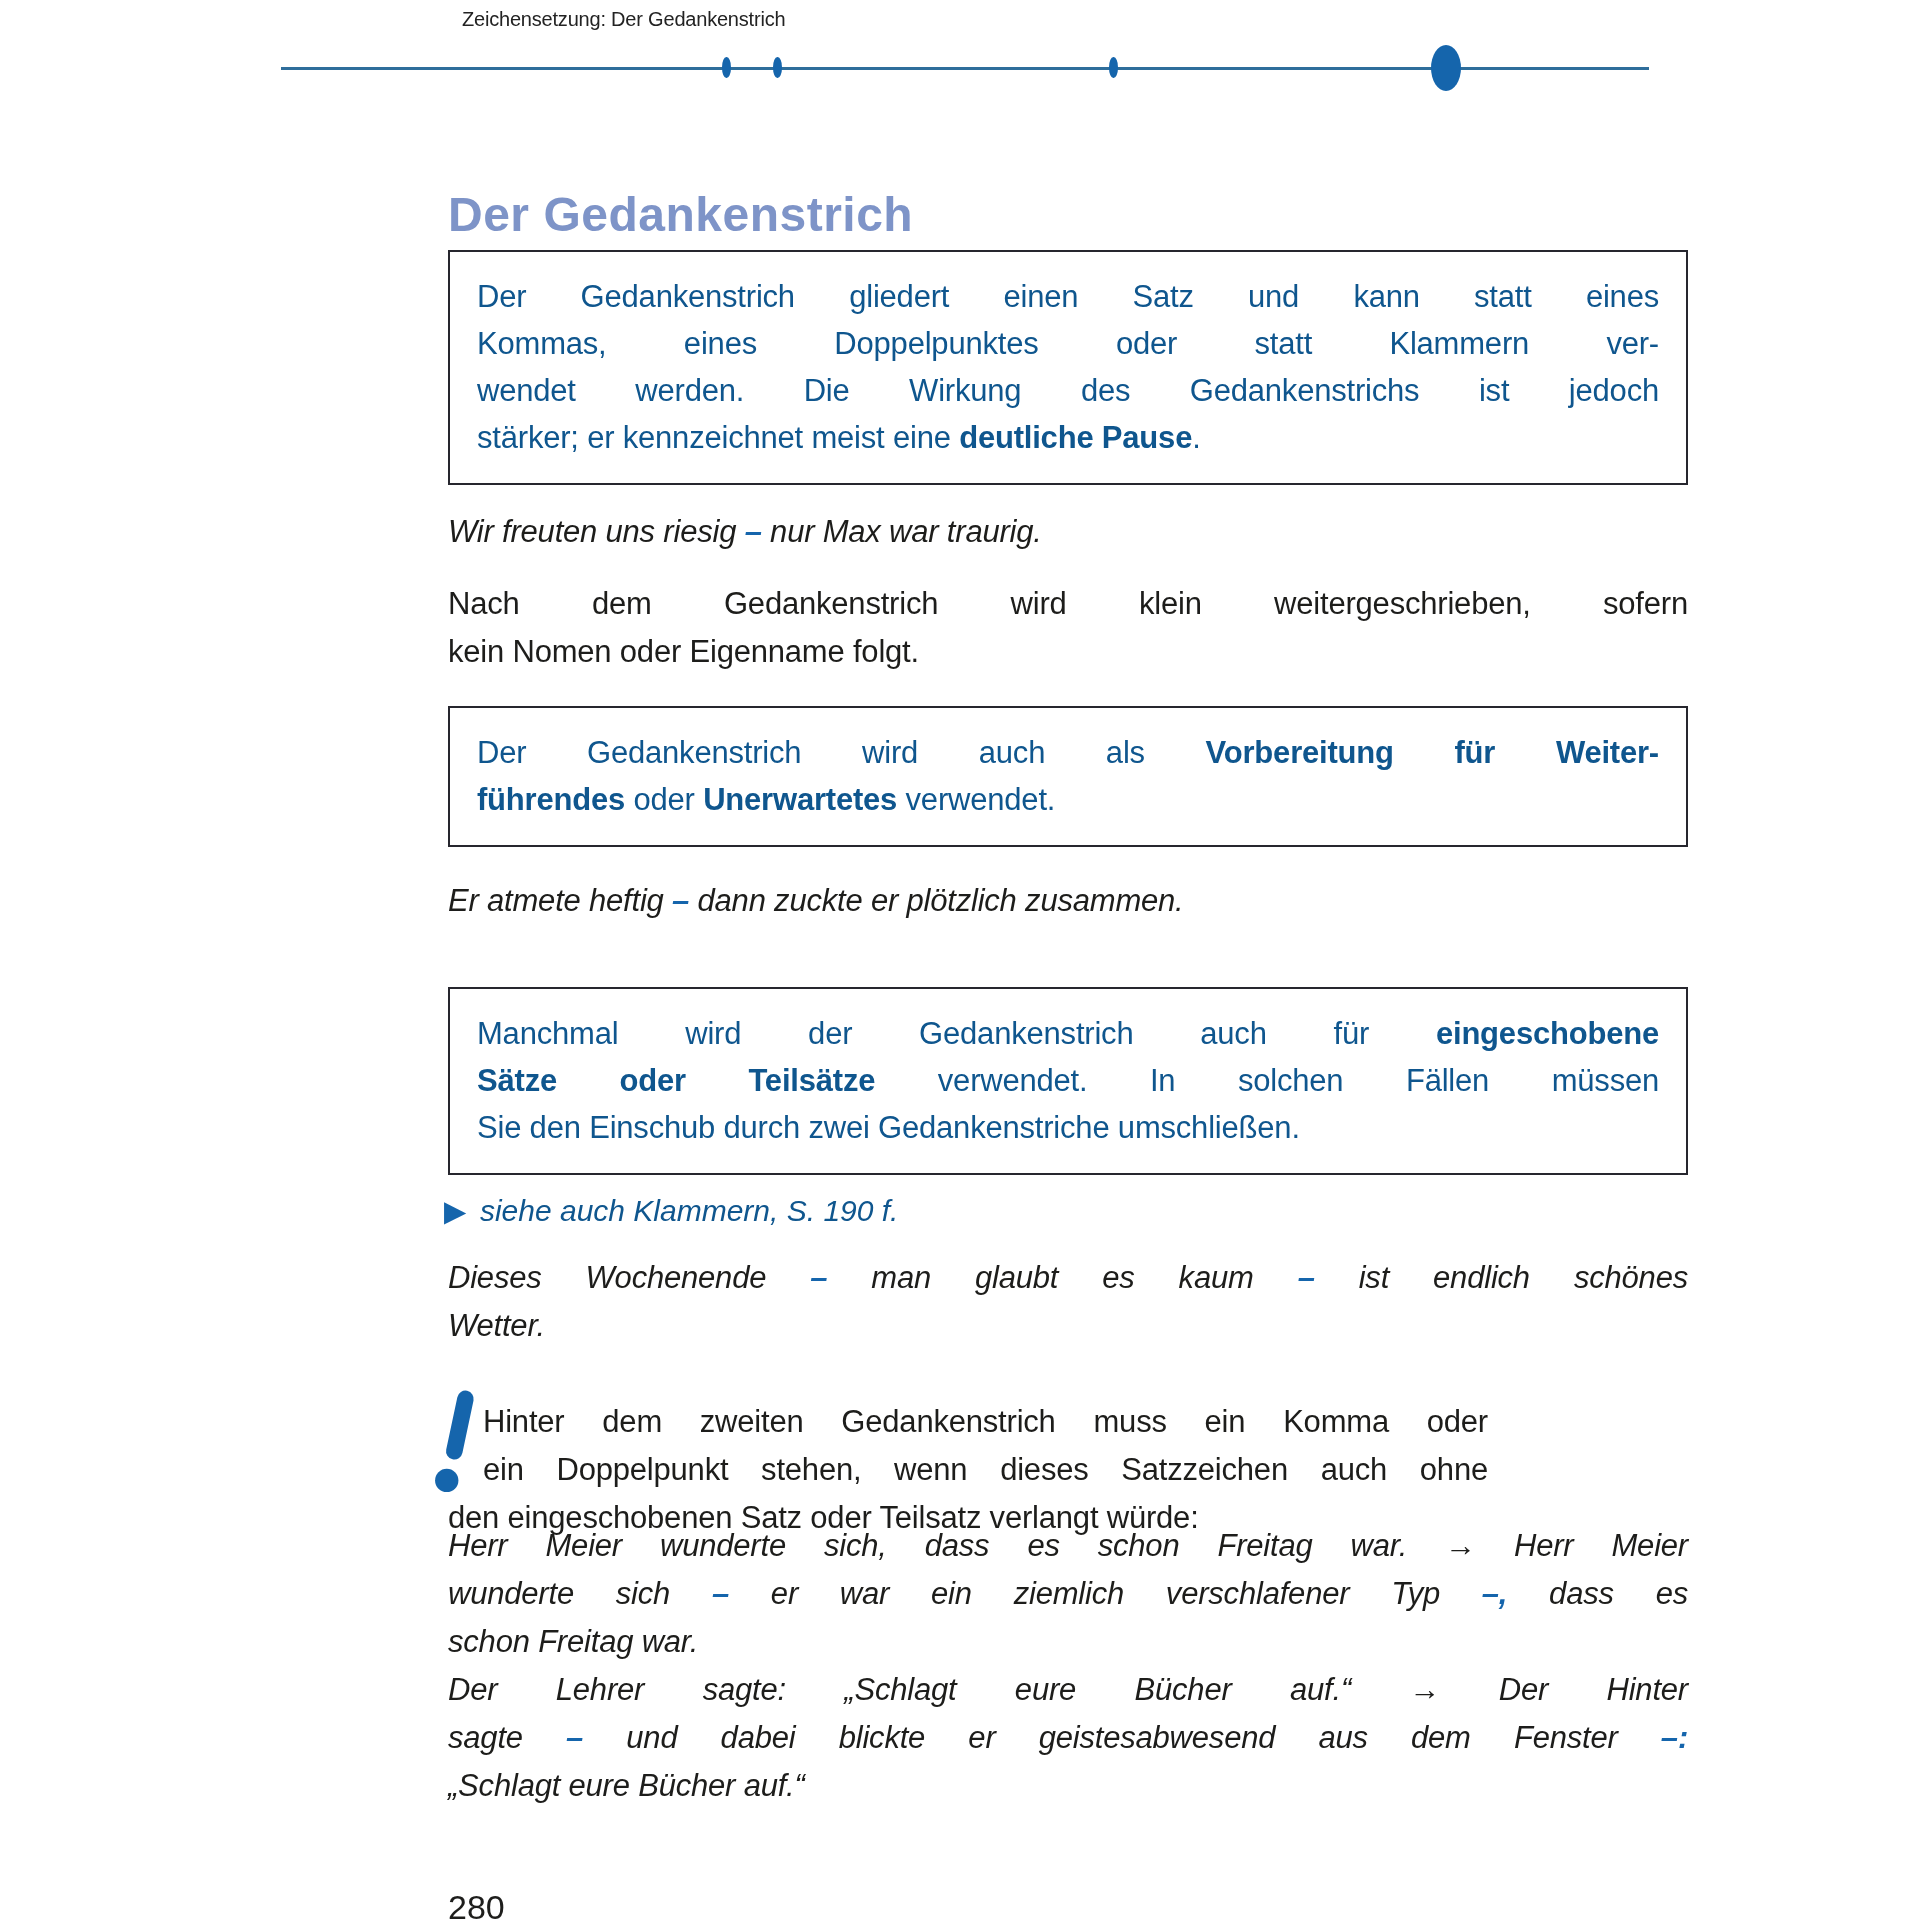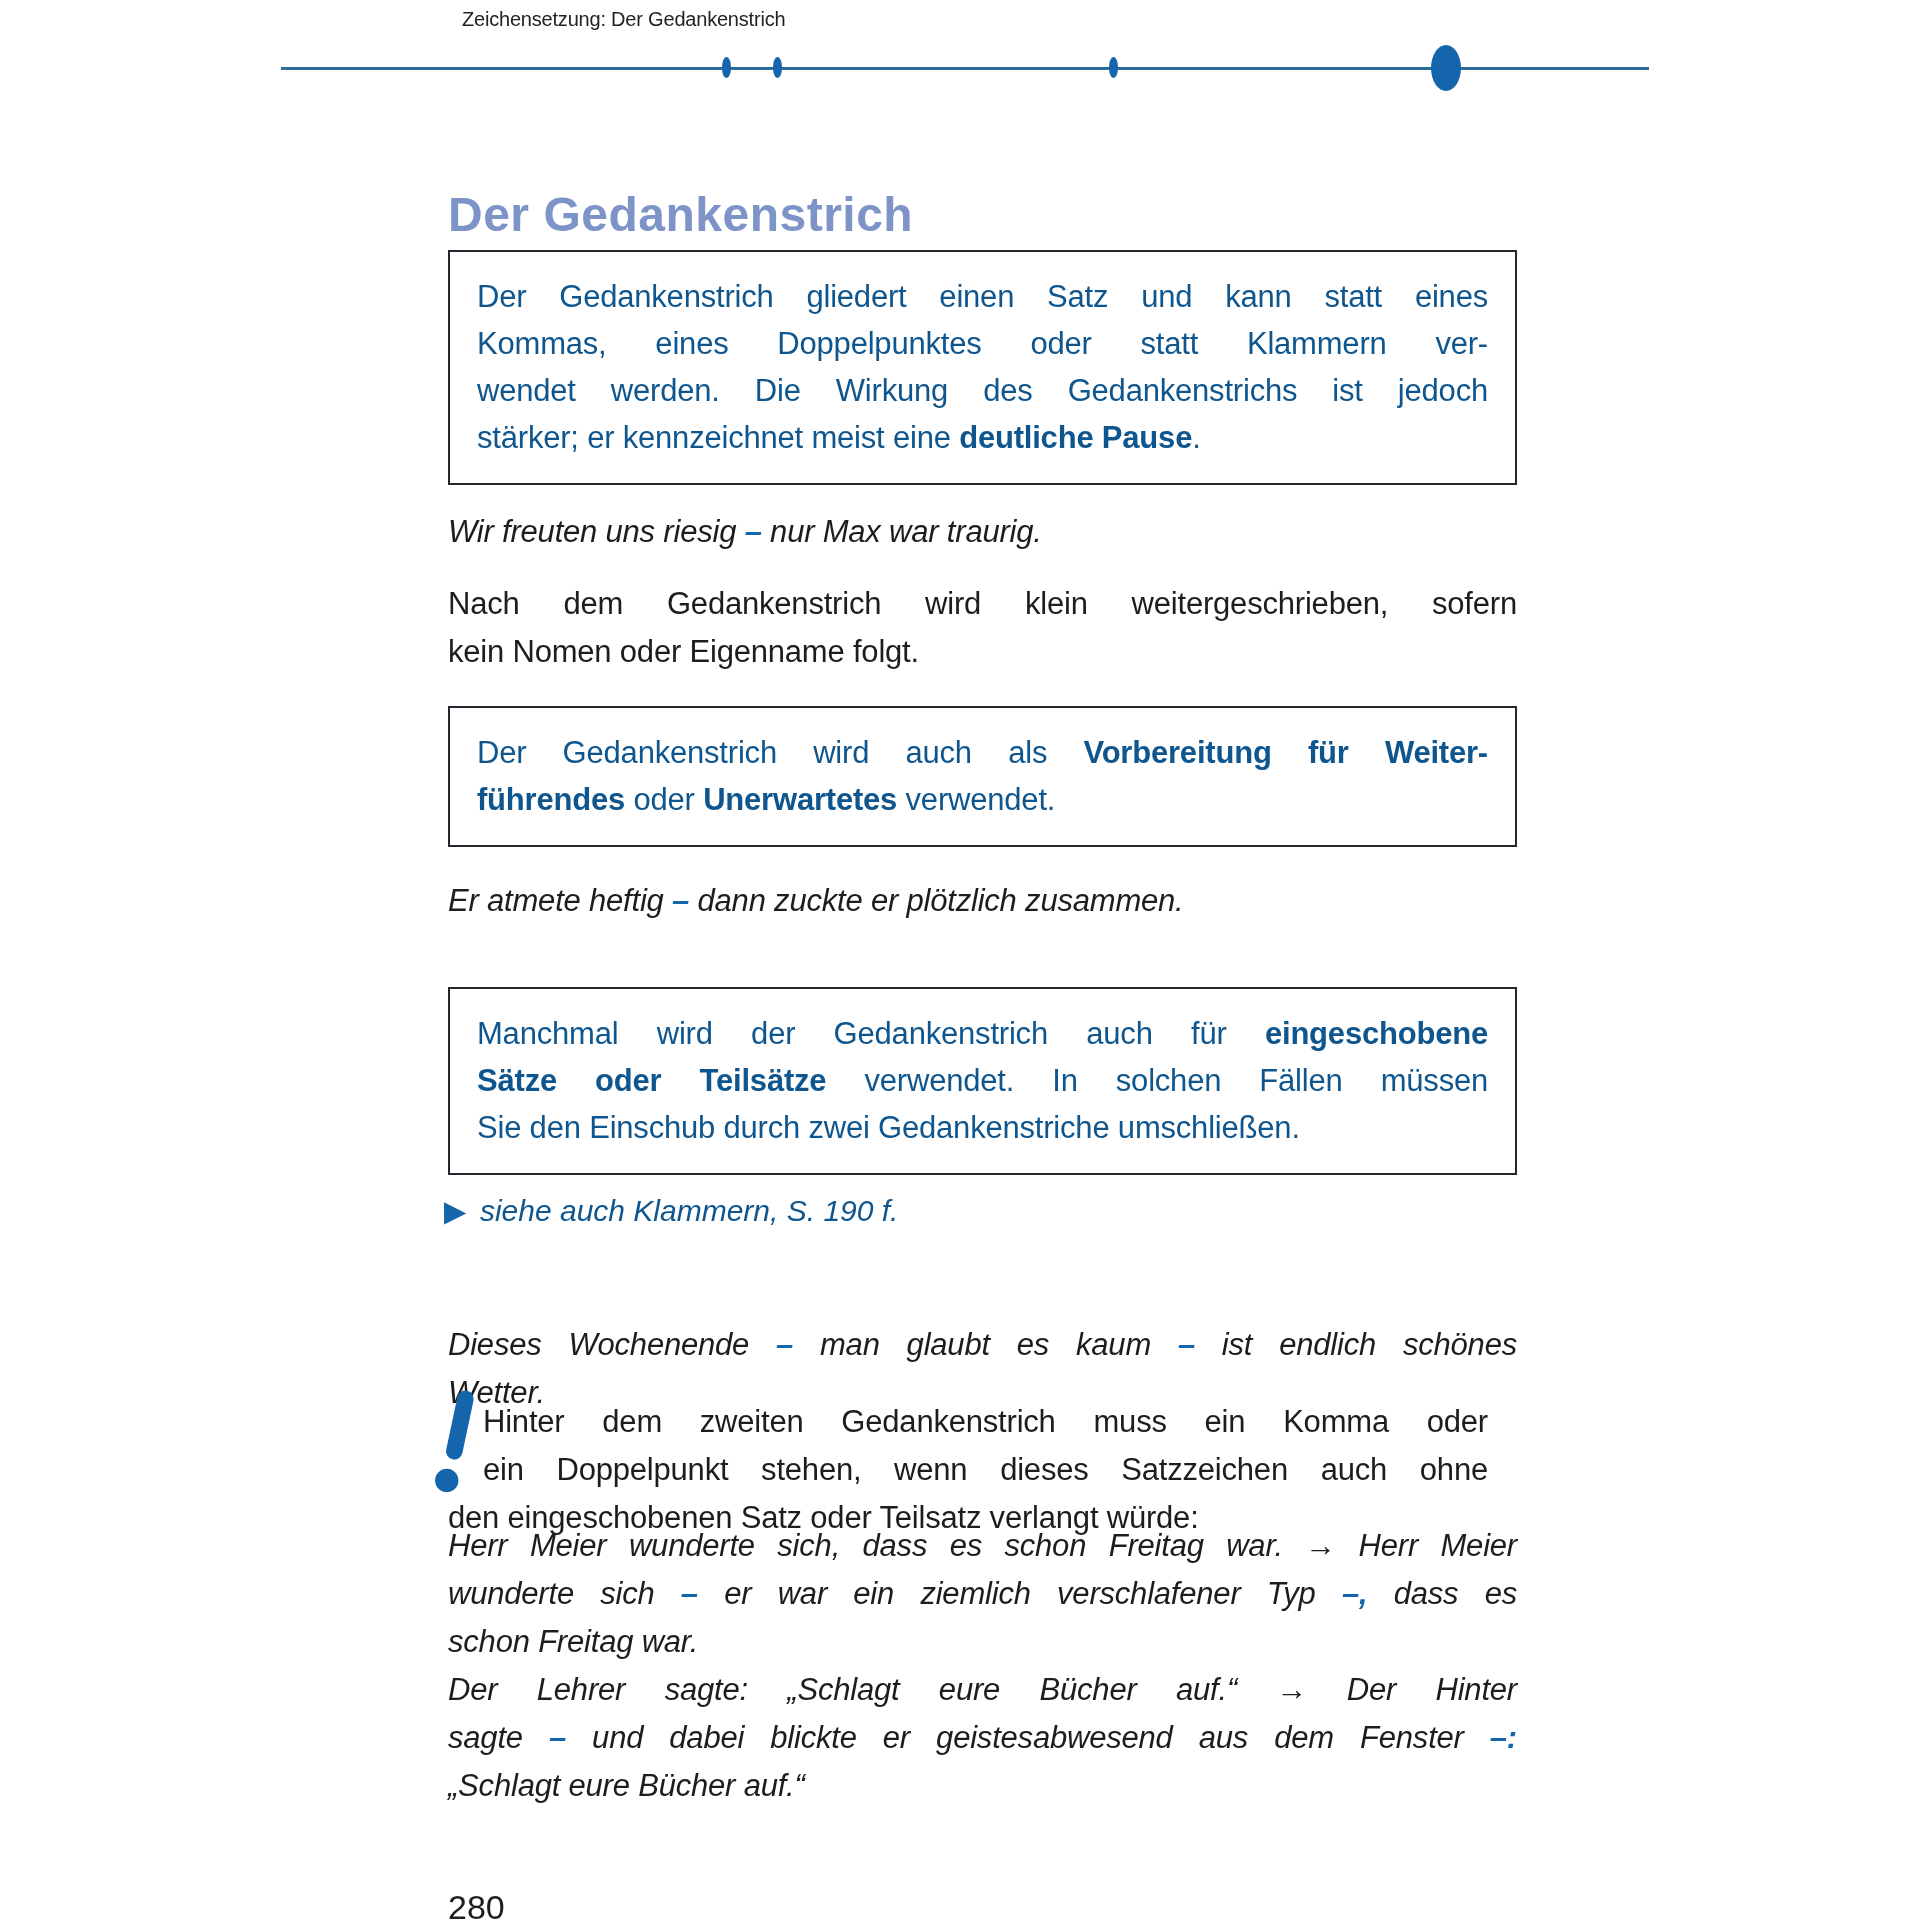--- a/index.html
+++ b/index.html
@@ -11,21 +11,21 @@
   
   .crumb{position:absolute;left:462px;top:7.8px;font-size:20px;letter-spacing:-0.2px;color:#232323;}
   .rule{position:absolute;left:281px;top:67px;width:1368px;height:2.9px;background:var(--rule,#2f6e9b);}
   .dot{position:absolute;border-radius:50%;background:var(--accent,#1565ac);}
   .dot.s{width:8.7px;height:20.4px;top:-9.7px;}
   .dot.l{width:30px;height:46px;top:-22px;}
   
   .title{position:absolute;left:448px;top:155px;font-size:48px;font-weight:bold;
          letter-spacing:0.5px;color:var(--title,#7e94c8);}
   
-  .blk{position:absolute;left:448px;width:1069px;font-size:31px;line-height:48px;letter-spacing:-0.2px;}
+  .blk{position:absolute;left:448px;width:1240px;font-size:31px;line-height:48px;letter-spacing:-0.2px;}
   .line{display:block;}
   .just .line{text-align:justify;text-align-last:justify;}
   .just .line:last-child{text-align-last:left;}
   .just-all .line{text-align:justify;text-align-last:justify;}
   
   .box{box-sizing:border-box;border:2.9px solid var(--border,#26262e);
        padding:21.3px 27px;color:var(--blue,#0f568e);line-height:47px;background:#fff;}
   .box .b{font-weight:bold;}
   
   .ex{font-style:italic;color:var(--ink,#1d1d1b);}
@@ -86,21 +86,21 @@
       <div class="line"><span class="n">Manchmal wird der Gedankenstrich auch für </span><span class="b">eingeschobene</span></div>
       <div class="line"><span class="b">Sätze oder Teilsätze</span><span class="n"> verwendet. In solchen Fällen müssen</span></div>
       <div class="line"><span class="n">Sie den Einschub durch zwei Gedankenstriche umschließen.</span></div>
     </section>
 
   <div class="xref">
     <span class="tri">▶</span>
     <span>siehe auch Klammern, S. 190 f.</span>
   </div>
 
-  <div class="blk ex just" style="top:1321px;">
+  <div class="blk ex just" style="top:1254px;">
       <div class="line"><span class="n">Dieses Wochenende </span><span class="d">–</span><span class="n"> man glaubt es kaum </span><span class="d">–</span><span class="n"> ist endlich schönes</span></div>
       <div class="line"><span class="n">Wetter.</span></div>
     </div>
 
   <section class="warn">
     <span class="excl">
       <svg width="45" height="107" viewBox="0 0 46 110" xmlns="http://www.w3.org/2000/svg">
         <rect x="19" y="2" width="17" height="72" rx="8.5" fill="#1565ac" transform="rotate(12 27 38)"></rect>
         <circle cx="14" cy="95" r="12" fill="#1565ac"></circle>
       </svg>

